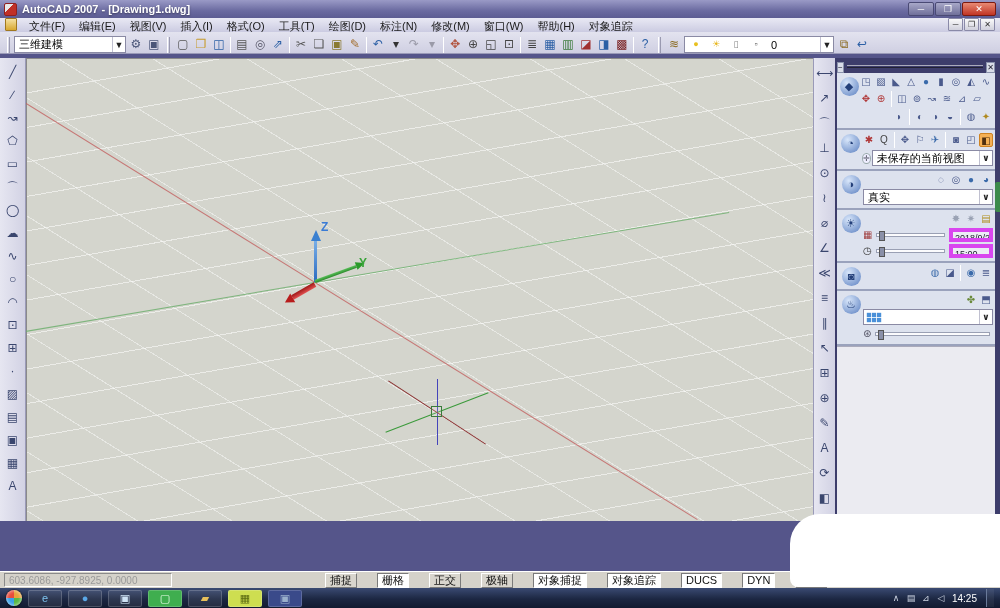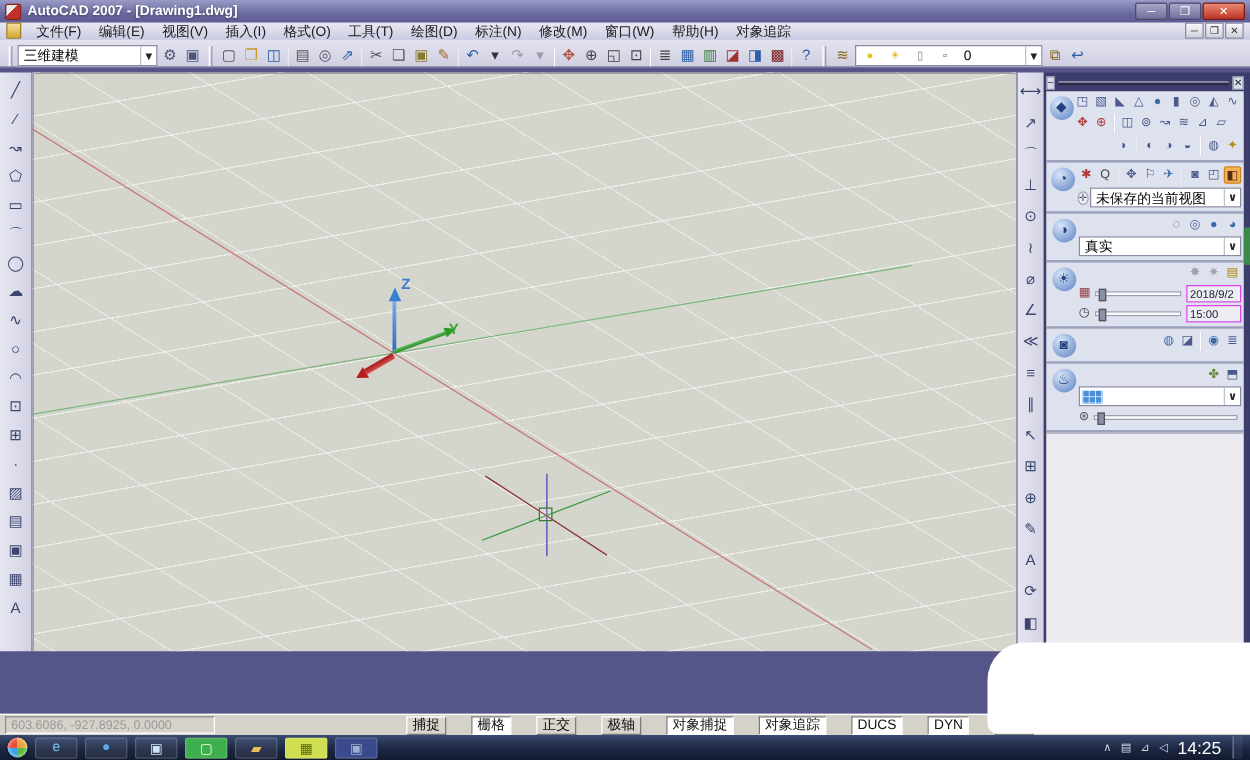--- a/index.html
+++ b/index.html
@@ -84,21 +84,21 @@
     text-align:center;line-height:19px;font-size:11px;color:#24407a}
   .panel-body{flex:1;display:flex;flex-direction:column;gap:2px}
   .dash-row{display:flex;align-items:center;gap:1px}
   .dash-row.right{justify-content:flex-end}
   .dash-row .icon{width:14px;height:14px;line-height:14px;font-size:10px;color:#4a5a8c}
   .dash-row .icon.hl{background:#f5b054;border:1px solid #cf8322;border-radius:2px;color:#503010}
   .dash-combo{flex:1;height:16px;font-size:11px}
   .pin-ic{width:13px;height:13px;line-height:13px;text-align:center;border:1px solid #9aa;border-radius:50%;font-size:8px;color:#556;background:#eef}
   .slider{flex:1;height:4px;background:#fbfbfd;border:1px solid #9aa0b4;position:relative;margin:0 3px}
   .slider:before{content:"";position:absolute;left:2px;top:-3px;width:4px;height:8px;background:#8a90a8;border:1px solid #555}
-  .valbox{width:44px;height:14px;line-height:12px;border:1px solid #d946ef;background:#eceef4;font-size:9px;padding:0 2px;overflow:hidden;white-space:nowrap;color:#223}
+  .valbox{width:44px;height:14px;line-height:12px;border:4px solid #d946ef;background:#eceef4;font-size:9px;padding:0 2px;overflow:hidden;white-space:nowrap;color:#223}
   .swatch{width:16px;height:11px;margin:1px 2px;background:
     linear-gradient(90deg,rgba(255,255,255,.8) 1px,transparent 1px) 0 0/5px 5px,
     linear-gradient(rgba(255,255,255,.8) 1px,transparent 1px) 0 0/5px 5px,#4a90d8}
   .dash-empty{flex:1;background:#ebebf1;border-top:1px solid #aab}
   .edge-tab{position:absolute;right:0;top:124px;width:5px;height:30px;background:#3c8a4c;border-radius:2px 0 0 2px}
 
   
   .cmdwin{position:absolute;left:0;top:521px;width:1000px;height:50px;background:#d6d6e4;padding:2px 2px 2px 9px;border-top:1px solid #9a9ab8}
   .cmd-gutter{position:absolute;left:2px;top:4px;width:4px;height:42px;border-left:1px solid #fff;border-right:1px solid #888}
   .cmd-box{width:100%;height:100%;background:#fff;border:1px solid #7a7a94;box-shadow:inset 1px 1px 0 #bbb;
@@ -121,21 +121,21 @@
     border-top-left-radius:30px;border-bottom-left-radius:8px;z-index:40}
 
   
   .taskbar{position:absolute;left:0;top:588px;width:1000px;height:20px;background:linear-gradient(#3a4a72,#1c2742 55%,#121a30);display:flex;align-items:center;gap:6px;padding:0 6px;z-index:60}
   .start-orb{width:16px;height:16px;border-radius:50%;background:conic-gradient(#e8a33d 0 90deg,#58b847 0 180deg,#3aa0e8 0 270deg,#e84c3d 0 360deg);
     box-shadow:inset 0 0 3px 1px rgba(255,255,255,.5),0 0 2px #000}
   .task-item{width:34px;height:17px;border-radius:2px;background:rgba(255,255,255,.08);border:1px solid rgba(255,255,255,.18);
     display:flex;align-items:center;justify-content:center;font-size:11px}
   .tray{margin-left:auto;display:flex;align-items:center;gap:5px;color:#dde3ee}
   .tray .icon{width:12px;color:#cfd6e4;font-size:9px;height:14px;line-height:14px}
-  .clock{color:#fff;font-size:14px;padding-right:4px}
+  .clock{color:#fff;font-size:10px;padding-right:4px}
   .show-desktop{width:8px;height:18px;border-left:1px solid #6a7a9a;background:rgba(255,255,255,.06)}
 </style>
 </head>
 <body>
 
 <div class="screen" data-name="autocad-window">
 
   <div class="titlebar" data-name="title-bar">
     <span class="app-icon" data-name="autocad-icon"></span>
     <span class="title" data-name="window-title">AutoCAD 2007 - [Drawing1.dwg]</span>

